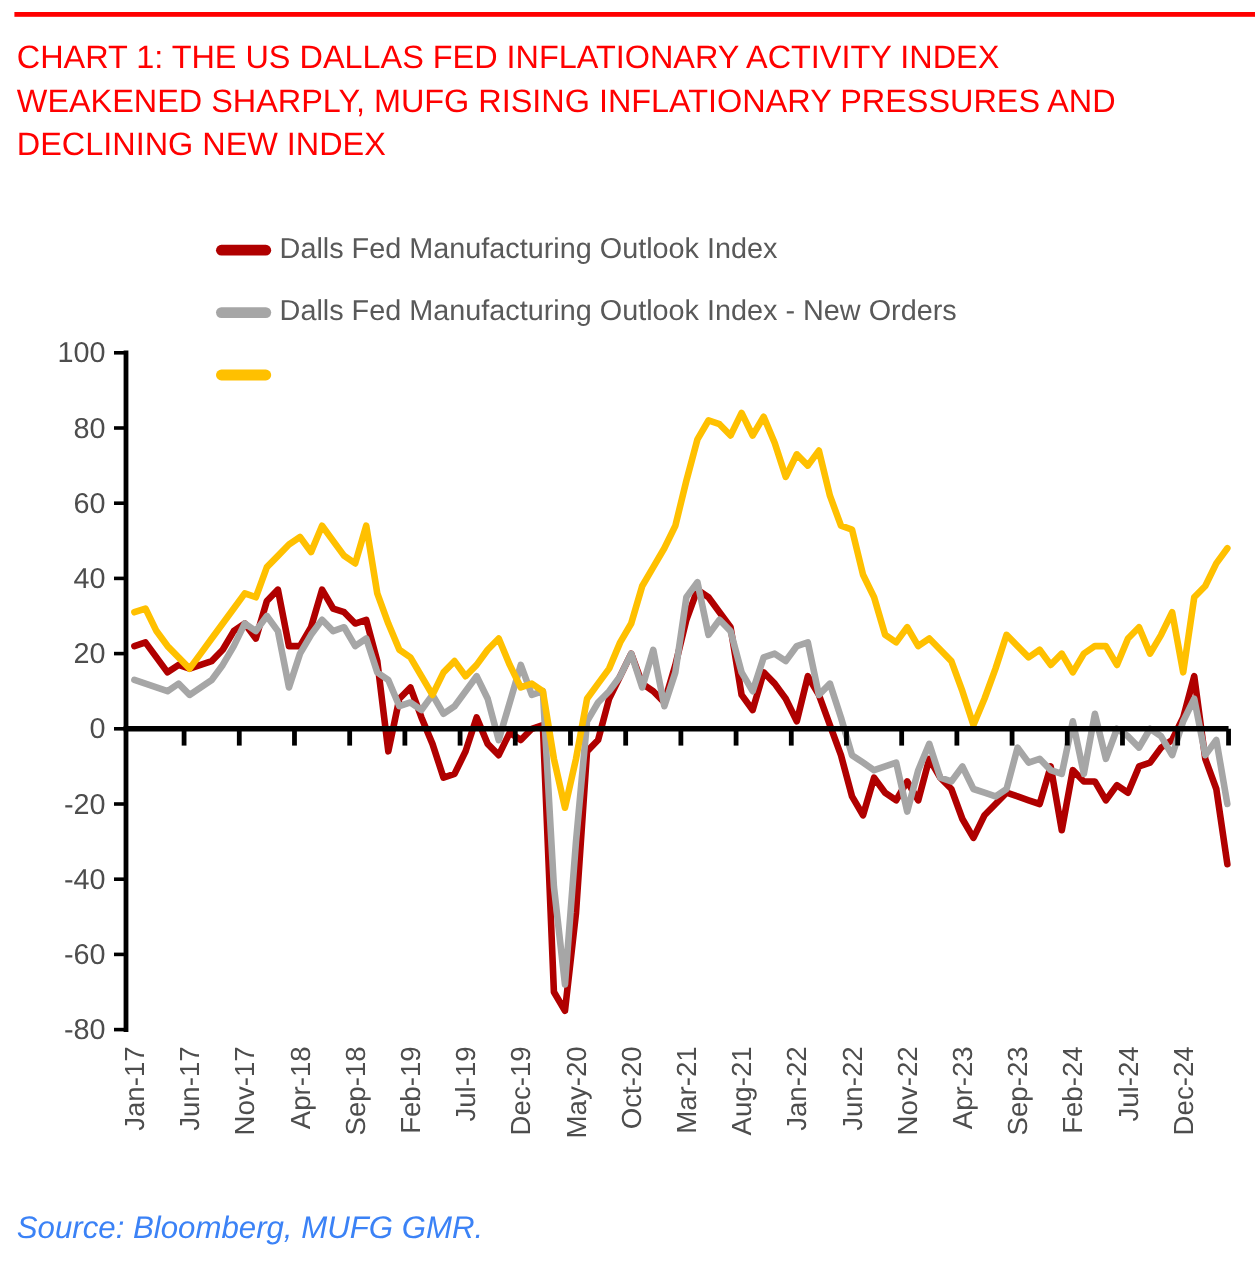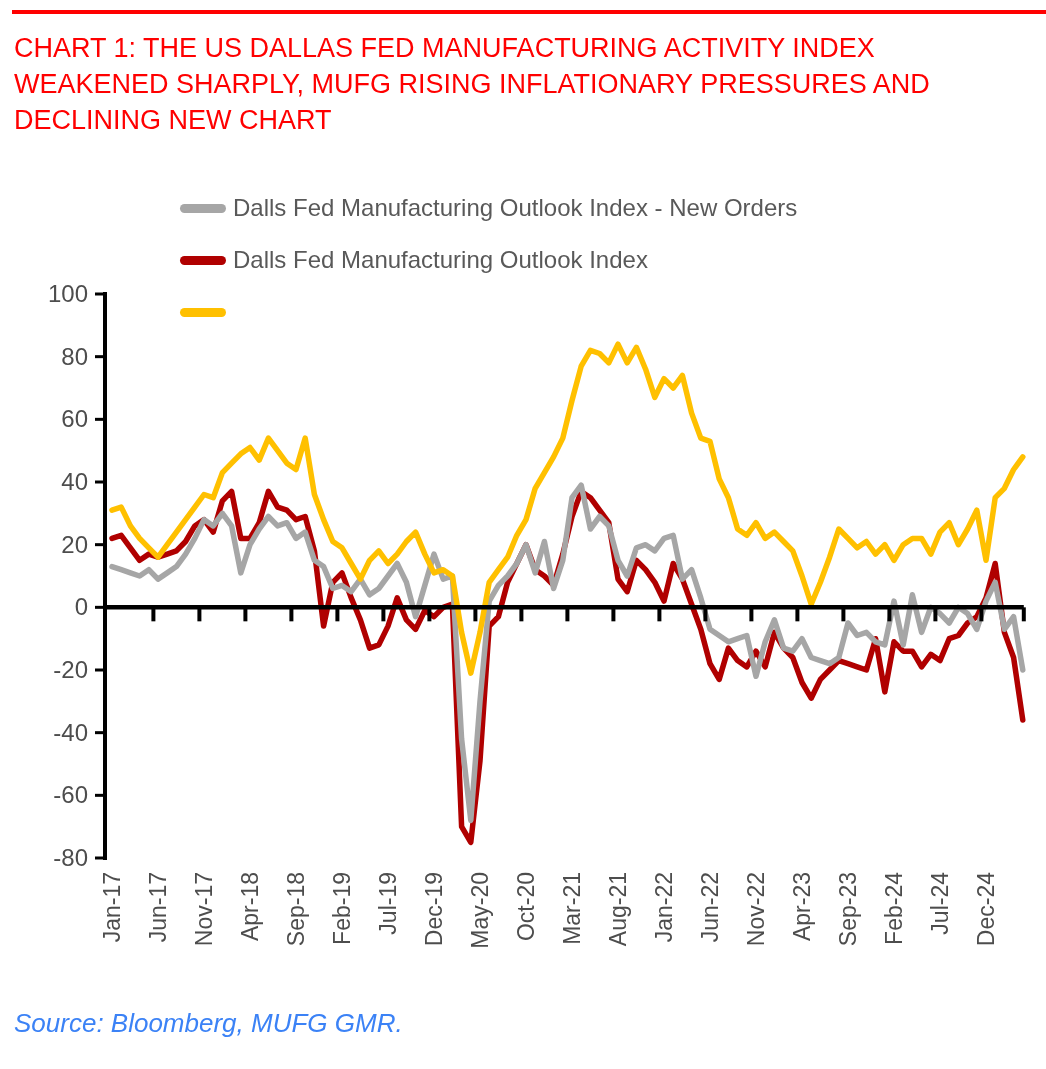--- a/index.html
+++ b/index.html
@@ -16,23 +16,23 @@
   text{font-family:"Liberation Sans","DejaVu Sans",sans-serif;}
 </style>
 </head>
 <body>
 
 <div id="page">
 
   <div id="top-rule" style="background: rgb(255, 0, 0);"></div>
 
   <div id="title" style="color: rgb(255, 0, 0);">
-    <div>CHART 1: THE US DALLAS FED MANUFACTURING ACTIVITY INDEX</div>
+    <div>CHART 1: THE US DALLAS FED INFLATIONARY ACTIVITY INDEX</div>
     <div>WEAKENED SHARPLY, MUFG RISING INFLATIONARY PRESSURES AND</div>
-    <div>DECLINING NEW CHART</div>
+    <div>DECLINING NEW INDEX</div>
   </div>
 
   <svg id="plot" width="1046" height="1005" viewBox="0 0 1046 1005">
       <g>
         <polyline points="112.0,538.4 121.2,535.3 130.4,547.8 139.6,560.3 148.8,554.1 158.0,557.2 167.2,554.1 176.4,550.9 185.6,541.5 194.8,525.9 204.0,519.6 213.2,532.1 222.4,500.8 231.6,491.4 240.8,538.4 250.0,538.4 259.2,522.7 268.4,491.4 277.6,507.1 286.8,510.2 296.0,519.6 305.2,516.5 314.4,550.9 323.6,626.1 332.8,582.3 342.0,572.9 351.2,597.9 360.4,619.9 369.6,648.1 378.8,644.9 388.0,626.1 397.2,597.9 406.4,619.9 415.6,629.3 424.8,610.5 434.0,616.7 443.2,607.3 452.4,604.2 461.6,826.7 470.8,842.3 480.0,760.9 489.2,626.1 498.4,616.7 507.6,582.3 516.8,563.5 526.0,544.7 535.2,569.7 544.4,576.0 553.6,585.4 562.8,554.1 572.0,516.5 581.2,491.4 590.4,497.7 599.6,510.2 608.8,522.7 618.0,579.1 627.2,591.7 636.4,560.3 645.6,569.7 654.8,582.3 664.0,601.1 673.2,563.5 682.4,579.1 691.6,604.2 700.8,629.3 710.0,663.7 719.2,679.4 728.4,648.1 737.6,660.6 746.8,666.9 756.0,651.2 765.2,666.9 774.4,632.4 783.6,648.1 792.8,657.5 802.0,682.5 811.2,698.2 820.4,679.4 829.6,670.0 838.8,660.6 848.0,663.7 857.2,666.9 866.4,670.0 875.6,638.7 884.8,691.9 894.0,641.8 903.2,651.2 912.4,651.2 921.6,666.9 930.8,654.3 940.0,660.6 949.2,638.7 958.4,635.5 967.6,623.0 976.8,616.7 986.0,597.9 995.2,563.5 1004.4,632.4 1013.6,657.5 1022.8,720.1" fill="none" stroke="#b00000" stroke-width="5.5" stroke-linejoin="round" stroke-linecap="round"></polyline>
         <polyline points="112.0,566.6 121.2,569.7 130.4,572.9 139.6,576.0 148.8,569.7 158.0,579.1 167.2,572.9 176.4,566.6 185.6,554.1 194.8,538.4 204.0,519.6 213.2,525.9 222.4,513.3 231.6,525.9 240.8,572.9 250.0,544.7 259.2,529.0 268.4,516.5 277.6,525.9 286.8,522.7 296.0,538.4 305.2,532.1 314.4,560.3 323.6,566.6 332.8,588.5 342.0,585.4 351.2,591.7 360.4,579.1 369.6,594.8 378.8,588.5 388.0,576.0 397.2,563.5 406.4,582.3 415.6,616.7 424.8,585.4 434.0,554.1 443.2,579.1 452.4,576.0 461.6,738.9 470.8,820.4 480.0,701.3 489.2,601.1 498.4,585.4 507.6,576.0 516.8,563.5 526.0,544.7 535.2,572.9 544.4,541.5 553.6,588.5 562.8,560.3 572.0,497.7 581.2,485.1 590.4,529.0 599.6,516.5 608.8,525.9 618.0,560.3 627.2,576.0 636.4,547.8 645.6,544.7 654.8,550.9 664.0,538.4 673.2,535.3 682.4,579.1 691.6,569.7 700.8,597.9 710.0,629.3 719.2,635.5 728.4,641.8 737.6,638.7 746.8,635.5 756.0,676.3 765.2,641.8 774.4,619.9 783.6,648.1 792.8,651.2 802.0,638.7 811.2,657.5 820.4,660.6 829.6,663.7 838.8,657.5 848.0,623.0 857.2,635.5 866.4,632.4 875.6,641.8 884.8,644.9 894.0,601.1 903.2,644.9 912.4,594.8 921.6,632.4 930.8,607.3 940.0,613.6 949.2,623.0 958.4,607.3 967.6,613.6 976.8,629.3 986.0,601.1 995.2,582.3 1004.4,629.3 1013.6,616.7 1022.8,670.0" fill="none" stroke="#a6a6a6" stroke-width="5.5" stroke-linejoin="round" stroke-linecap="round"></polyline>
         <polyline points="112.0,510.2 121.2,507.1 130.4,525.9 139.6,538.4 148.8,547.8 158.0,557.2 167.2,544.7 176.4,532.1 185.6,519.6 194.8,507.1 204.0,494.5 213.2,497.7 222.4,472.6 231.6,463.2 240.8,453.8 250.0,447.5 259.2,460.1 268.4,438.1 277.6,450.7 286.8,463.2 296.0,469.5 305.2,438.1 314.4,494.5 323.6,519.6 332.8,541.5 342.0,547.8 351.2,563.5 360.4,579.1 369.6,560.3 378.8,550.9 388.0,563.5 397.2,554.1 406.4,541.5 415.6,532.1 424.8,554.1 434.0,572.9 443.2,569.7 452.4,576.0 461.6,632.4 470.8,673.1 480.0,632.4 489.2,582.3 498.4,569.7 507.6,557.2 516.8,535.3 526.0,519.6 535.2,488.3 544.4,472.6 553.6,456.9 562.8,438.1 572.0,400.5 581.2,366.1 590.4,350.4 599.6,353.5 608.8,362.9 618.0,344.1 627.2,362.9 636.4,347.3 645.6,369.2 654.8,397.4 664.0,378.6 673.2,388.0 682.4,375.5 691.6,413.1 700.8,438.1 710.0,441.3 719.2,478.9 728.4,497.7 737.6,529.0 746.8,535.3 756.0,522.7 765.2,538.4 774.4,532.1 783.6,541.5 792.8,550.9 802.0,576.0 811.2,604.2 820.4,582.3 829.6,557.2 838.8,529.0 848.0,538.4 857.2,547.8 866.4,541.5 875.6,554.1 884.8,544.7 894.0,560.3 903.2,544.7 912.4,538.4 921.6,538.4 930.8,554.1 940.0,532.1 949.2,522.7 958.4,544.7 967.6,529.0 976.8,510.2 986.0,560.3 995.2,497.7 1004.4,488.3 1013.6,469.5 1022.8,456.9" fill="none" stroke="#ffc000" stroke-width="5.5" stroke-linejoin="round" stroke-linecap="round"></polyline>
       </g>
       <g>
         <line x1="105" y1="292" x2="105" y2="860" stroke="#000000" stroke-width="4"></line>
@@ -99,26 +99,26 @@
         <text transform="translate(810,872) rotate(-90)" text-anchor="end" font-size="23" fill="#4d4d4d">Apr-23</text>
         <text transform="translate(856,872) rotate(-90)" text-anchor="end" font-size="23" fill="#4d4d4d">Sep-23</text>
         <text transform="translate(901.9999999999999,872) rotate(-90)" text-anchor="end" font-size="23" fill="#4d4d4d">Feb-24</text>
         <text transform="translate(947.9999999999999,872) rotate(-90)" text-anchor="end" font-size="23" fill="#4d4d4d">Jul-24</text>
         <text transform="translate(993.9999999999999,872) rotate(-90)" text-anchor="end" font-size="23" fill="#4d4d4d">Dec-24</text>
       </g>
     </svg>
 
   <div id="legend">
     <div class="legend-row">
+      <span class="swatch" style="background: rgb(176, 0, 0);"></span>
+      <span class="legend-label">Dalls Fed Manufacturing Outlook Index</span>
+    </div>
+    <div class="legend-row">
       <span class="swatch" style="background: rgb(166, 166, 166);"></span>
       <span class="legend-label">Dalls Fed Manufacturing Outlook Index - New Orders</span>
-    </div>
-    <div class="legend-row">
-      <span class="swatch" style="background: rgb(176, 0, 0);"></span>
-      <span class="legend-label">Dalls Fed Manufacturing Outlook Index</span>
     </div>
     <div class="legend-row">
       <span class="swatch" style="background: rgb(255, 192, 0);"></span>
     </div>
   </div>
 
   <div id="source">Source: Bloomberg, MUFG GMR.</div>
 
 </div>
 

